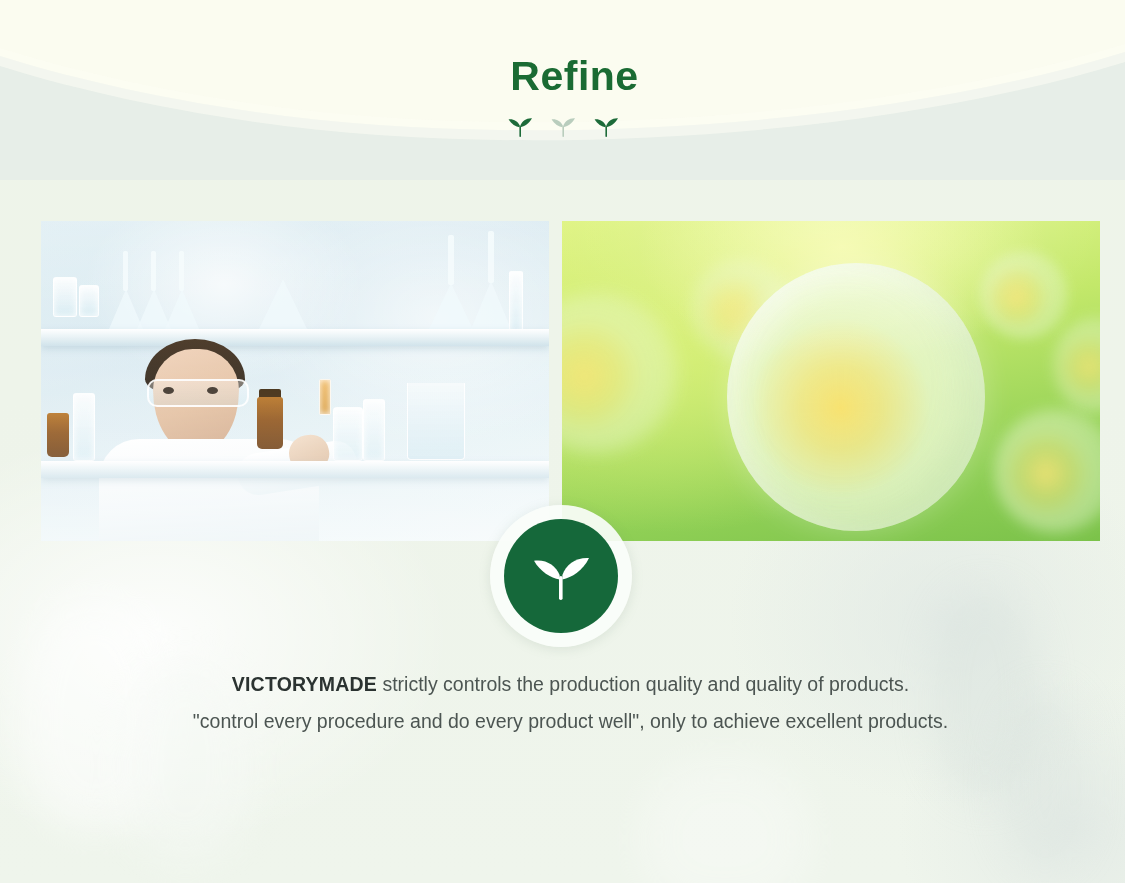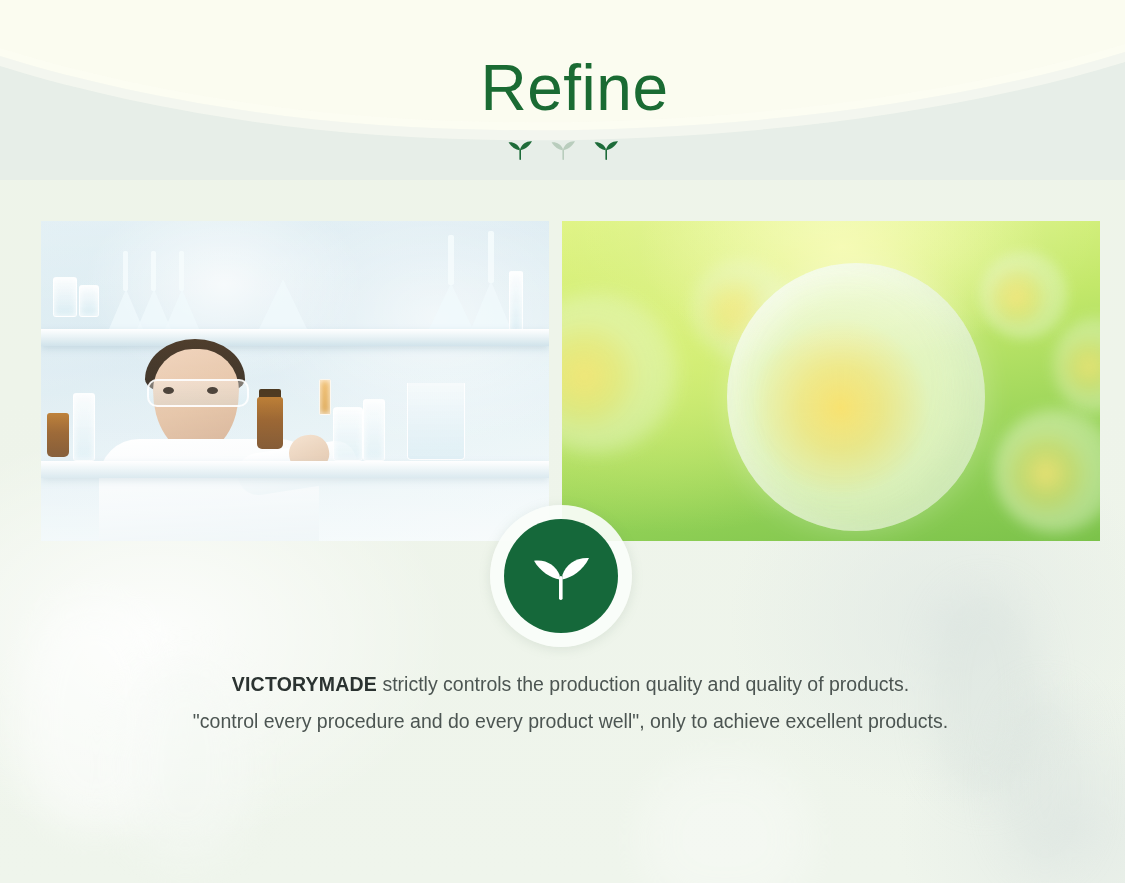--- a/index.html
+++ b/index.html
@@ -56,22 +56,22 @@
   
   .header {
     position: absolute;
     left: 0; top: 56px;
     width: 1125px;
     text-align: center;
     z-index: 5;
   }
   .title {
     font-family: "Liberation Sans", sans-serif;
-    font-size: 64px;
-    font-weight: 400;
+    font-size: 41px;
+    font-weight: 700;
     letter-spacing: 0.5px;
     color: #1a6b33;
     line-height: 1.0;
     margin: 0;
     padding-left: 24px;
   }
   .sprout-row {
     margin-top: 16px;
     display: flex;
     justify-content: center;

